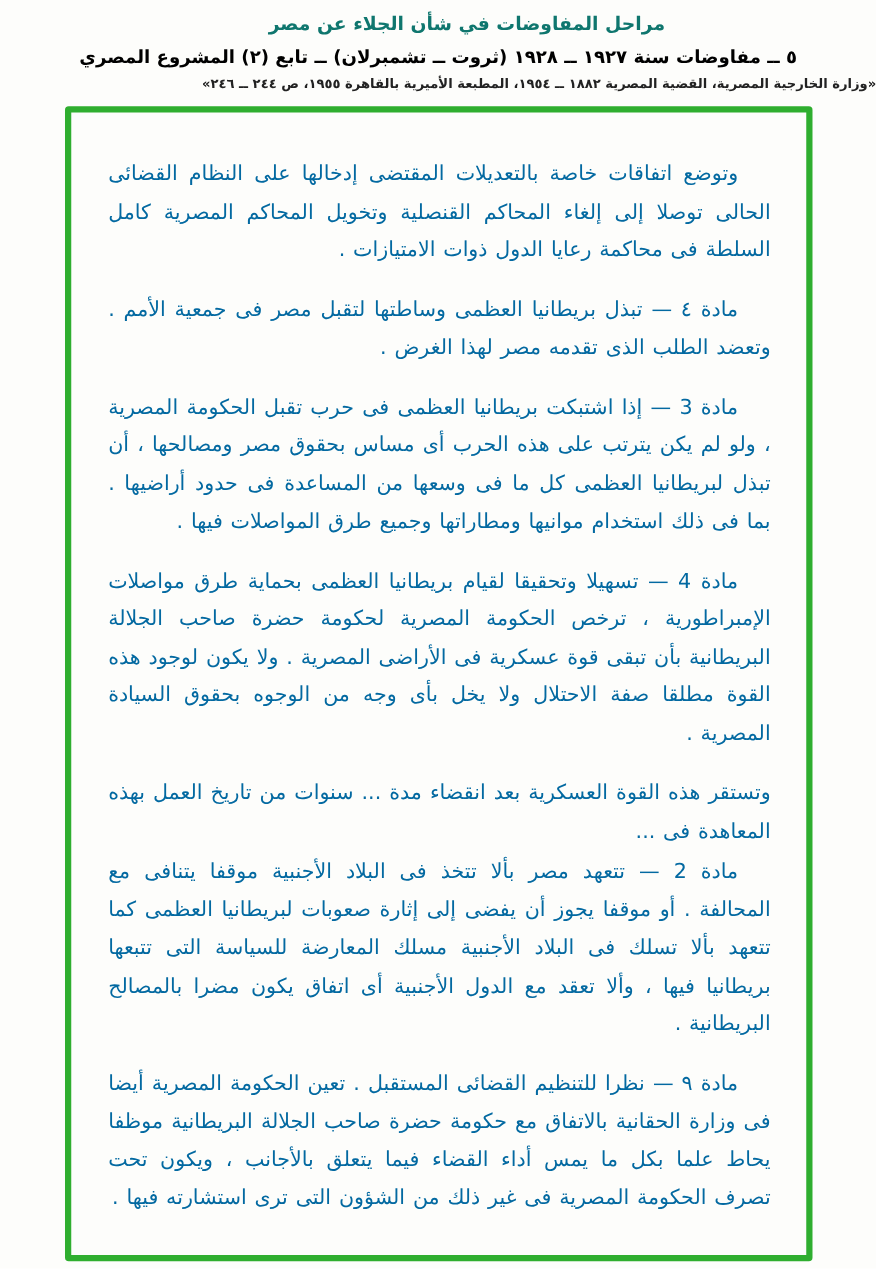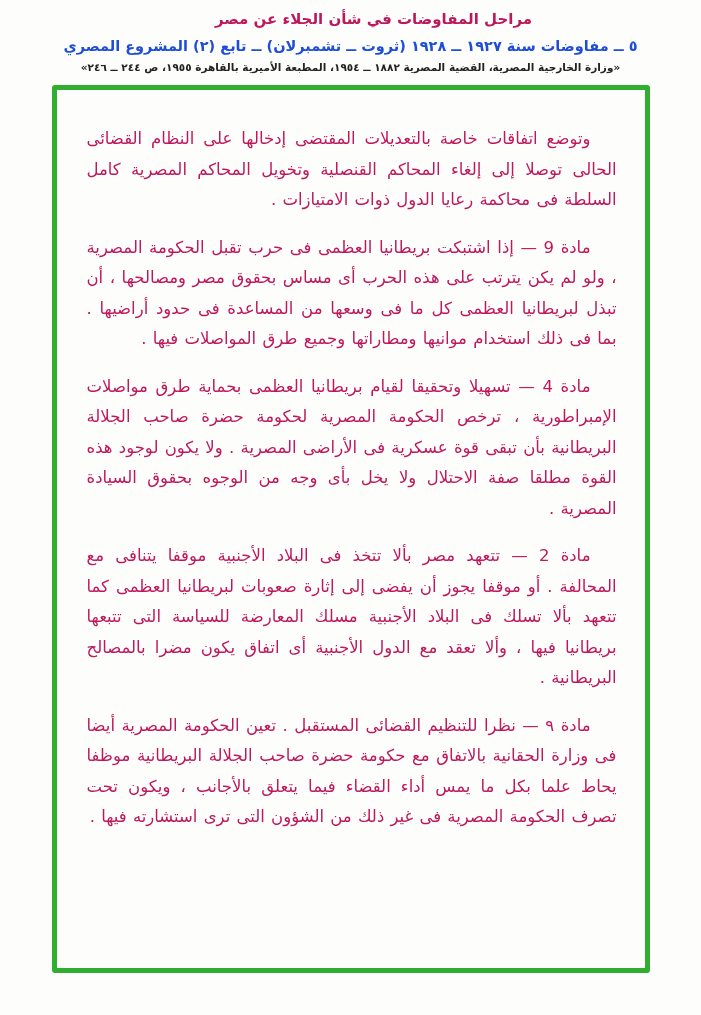--- a/index.html
+++ b/index.html
@@ -30,56 +30,57 @@
   .doc-header {
     width: 100%;
     text-align: center;
     direction: rtl;
   }
 
   .title {
     font-size: 15px;
     font-weight: bold;
     letter-spacing: 0.5px;
-    color: #be185d;
+    color: #0f766e;
     margin-bottom: 10px;
     padding-left: 46px;
   }
 
   .subtitle {
     font-size: 14.5px;
     font-weight: bold;
-    color: #1d4ed8;
+    color: #000000;
     margin-bottom: 7px;
   }
 
   .source {
     font-size: 10.5px;
     font-weight: bold;
     color: #222;
     margin-bottom: 12px;
+    text-align: right;
   }
 
   
   .green-frame {
     width: 598px;
     min-height: 888px;
     border: 5px solid var(--frame-green, #2fae2f);
     border-radius: 3px;
     padding: 34px 28px 30px 30px;
     direction: rtl;
     background: #fdfdfb;
   }
 
   .para {
     font-size: 16.5px;
     line-height: 1.85;
     text-align: justify;
     text-indent: 26px;
-    color: #be185d;
+    color: #0369a1;
     margin-bottom: 17px;
     word-spacing: 1px;
   }
 
   .para.no-indent { text-indent: 0; }
   .para.tight { margin-bottom: 2px; }
   .para:last-child { margin-bottom: 0; }
 </style>
 </head>
 <body>
@@ -87,19 +88,21 @@
 <div class="page">
 
   <header class="doc-header">
     <div class="title">مراحل المفاوضات في شأن الجلاء عن مصر</div>
     <div class="subtitle">٥ ــ مفاوضات سنة ١٩٢٧ ــ ١٩٢٨ (ثروت ــ تشمبرلان) ــ تابع (٢) المشروع المصري</div>
     <div class="source">«وزارة الخارجية المصرية، القضية المصرية ١٨٨٢ ــ ١٩٥٤، المطبعة الأميرية بالقاهرة ١٩٥٥، ص ٢٤٤ ــ ٢٤٦»</div>
   </header>
 
   <main class="green-frame">
     <p class="para">وتوضع اتفاقات خاصة بالتعديلات المقتضى إدخالها على النظام القضائى الحالى توصلا إلى إلغاء المحاكم القنصلية وتخويل المحاكم المصرية كامل السلطة فى محاكمة رعايا الدول ذوات الامتيازات .</p>
-    <p class="para">مادة 9 — إذا اشتبكت بريطانيا العظمى فى حرب تقبل الحكومة المصرية ، ولو لم يكن يترتب على هذه الحرب أى مساس بحقوق مصر ومصالحها ، أن تبذل لبريطانيا العظمى كل ما فى وسعها من المساعدة فى حدود أراضيها . بما فى ذلك استخدام موانيها ومطاراتها وجميع طرق المواصلات فيها .</p>
+    <p class="para">مادة ٤ — تبذل بريطانيا العظمى وساطتها لتقبل مصر فى جمعية الأمم . وتعضد الطلب الذى تقدمه مصر لهذا الغرض .</p>
+    <p class="para">مادة 3 — إذا اشتبكت بريطانيا العظمى فى حرب تقبل الحكومة المصرية ، ولو لم يكن يترتب على هذه الحرب أى مساس بحقوق مصر ومصالحها ، أن تبذل لبريطانيا العظمى كل ما فى وسعها من المساعدة فى حدود أراضيها . بما فى ذلك استخدام موانيها ومطاراتها وجميع طرق المواصلات فيها .</p>
     <p class="para">مادة 4 — تسهيلا وتحقيقا لقيام بريطانيا العظمى بحماية طرق مواصلات الإمبراطورية ، ترخص الحكومة المصرية لحكومة حضرة صاحب الجلالة البريطانية بأن تبقى قوة عسكرية فى الأراضى المصرية . ولا يكون لوجود هذه القوة مطلقا صفة الاحتلال ولا يخل بأى وجه من الوجوه بحقوق السيادة المصرية .</p>
+    <p class="para no-indent tight">وتستقر هذه القوة العسكرية بعد انقضاء مدة ... سنوات من تاريخ العمل بهذه المعاهدة فى ...</p>
     <p class="para">مادة 2 — تتعهد مصر بألا تتخذ فى البلاد الأجنبية موقفا يتنافى مع المحالفة . أو موقفا يجوز أن يفضى إلى إثارة صعوبات لبريطانيا العظمى كما تتعهد بألا تسلك فى البلاد الأجنبية مسلك المعارضة للسياسة التى تتبعها بريطانيا فيها ، وألا تعقد مع الدول الأجنبية أى اتفاق يكون مضرا بالمصالح البريطانية .</p>
     <p class="para">مادة ٩ — نظرا للتنظيم القضائى المستقبل . تعين الحكومة المصرية أيضا فى وزارة الحقانية بالاتفاق مع حكومة حضرة صاحب الجلالة البريطانية موظفا يحاط علما بكل ما يمس أداء القضاء فيما يتعلق بالأجانب ، ويكون تحت تصرف الحكومة المصرية فى غير ذلك من الشؤون التى ترى استشارته فيها .</p>
   </main>
 
 </div>
 
 </body></html>

